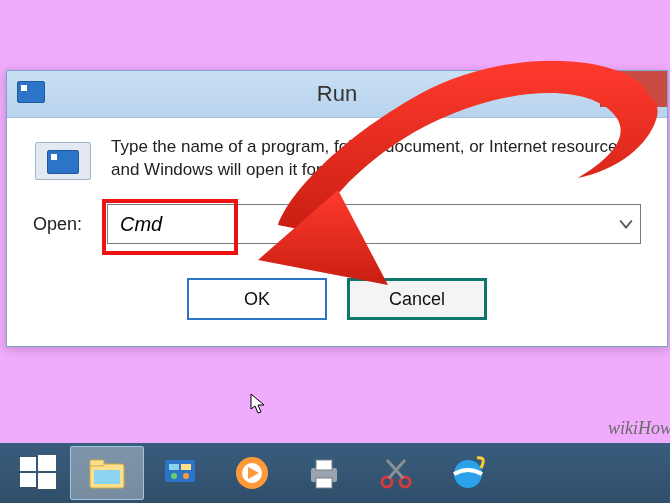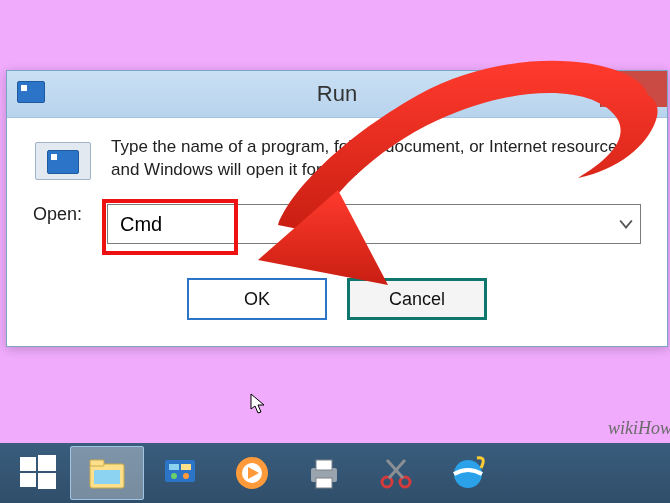--- a/index.html
+++ b/index.html
@@ -15,24 +15,24 @@
   .close-btn { position:absolute; right:0; top:0; width:66px; height:36px; background:#c94b44; color:#fff; text-align:center; line-height:36px; font-size:20px; border-left:1px solid #a43b35; cursor:pointer; }
 
   .client { padding:18px 26px 26px 26px; }
   .desc-row { display:flex; gap:18px; align-items:flex-start; margin-bottom:22px; }
   .run-icon { flex:0 0 60px; height:46px; position:relative; }
   .run-icon .folder { position:absolute; width:54px; height:36px; left:2px; top:6px; background:#e3e9f0; border:1px solid #9fb3c9; border-radius:2px; }
   .run-icon .chip { position:absolute; left:14px; top:14px; width:30px; height:22px; background:#2b74c7; border:1px solid #1f5a9e; border-radius:2px; }
   .run-icon .chip::after{ content:""; position:absolute; left:3px; top:3px; width:6px; height:6px; background:#fff; }
   .desc-text { font-size:17px; color:#222; line-height:1.35; max-width:520px; }
 
-  .open-row { display:flex; align-items:flex-start; gap:14px; margin-top:18px; }
+  .open-row { display:flex; align-items:center; gap:14px; margin-top:18px; }
   .open-label { font-size:18px; color:#222; width:60px; }
   .open-field-wrap { position:relative; flex:1; }
-  .open-field { width:100%; height:40px; box-sizing:border-box; border:1px solid #7a7a7a; background:#fff; font-size:20px; padding:4px 34px 4px 12px; }
+  .open-field { width:100%; height:40px; box-sizing:border-box; border:1px solid #7a7a7a; background:#fff; font-size:20px; padding:4px 34px 4px 12px;font-style:italic; }
   .open-chevron { position:absolute; right:8px; top:50%; transform:translateY(-50%); width:14px; height:14px; pointer-events:none; }
   .open-chevron svg { width:14px; height:14px; }
   .highlight-box { position:absolute; left:-5px; top:-5px; width:128px; height:48px; border:4px solid #e11; pointer-events:none; }
 
   .btn-row { display:flex; gap:20px; justify-content:center; margin-top:34px; }
   .dlg-btn { width:140px; height:42px; border:3px solid #0f766e; background:#f4f4f4; font-size:18px; color:#111; cursor:pointer; font-family:inherit; }
   .dlg-btn.default { border:2px solid #2b74c7; background:#fff;text-align:center; }
 
   
   .taskbar { position:absolute; left:0; bottom:0; width:100%; height:60px; background:linear-gradient(#3a5d7d,#2f4e6a); display:flex; align-items:center; padding:0 6px; box-sizing:border-box; }

